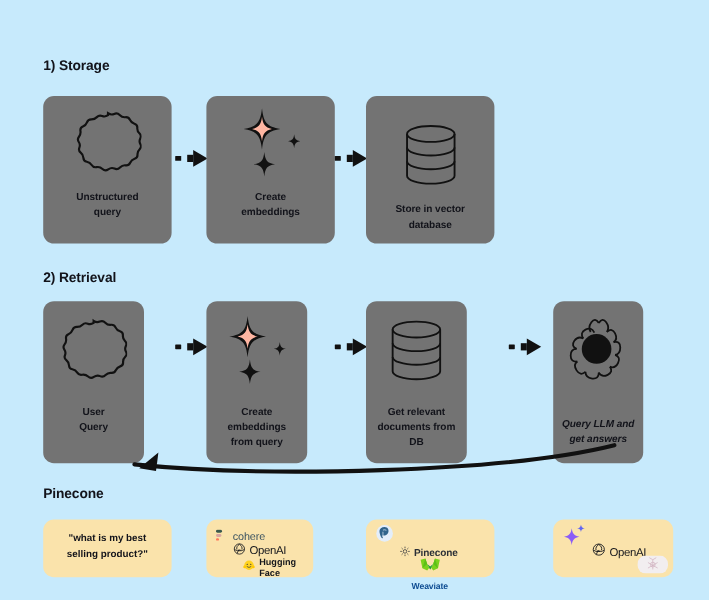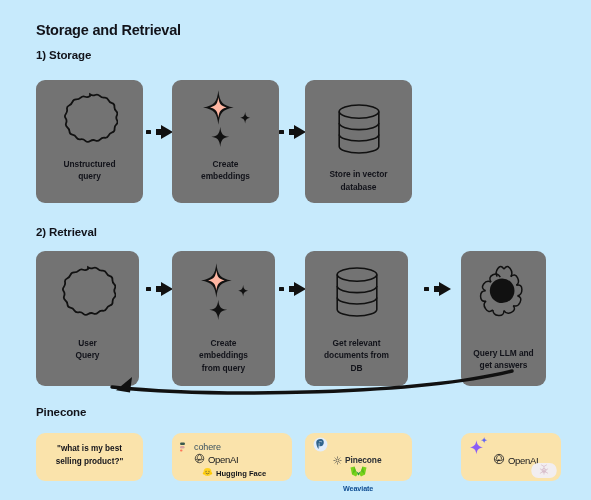--- a/index.html
+++ b/index.html
@@ -50,27 +50,27 @@
 
   
   .row1{top:80px;height:123px;width:107px;}
   .row1 .icon-wrap{height:62px;margin-top:8px;}
   .row1 .caption{margin-top:8px;}
   #box-unstructured{left:36px;}
   #box-create-emb{left:172px;}
   #box-store-vector{left:305px;justify-content:center;}
 
   
-  .row2{top:251px;height:135px;width:103px;}
+  .row2{top:251px;height:135px;width:84px;}
   .row2 .icon-wrap{height:62px;margin-top:10px;}
   .row2 .caption{margin-top:14px;}
   #box-user-query{left:36px;}
   #box-create-emb-q{left:172px;}
   #box-get-docs{left:305px;}
-  #box-query-llm{left:461px;width:85px;}
+  #box-query-llm{left:461px;width:75px;font-style:italic;}
   #box-query-llm .caption{margin-top:24px;}
 
   
   .arrow{
     position:absolute;
     display:flex;align-items:center;
     height:14px;
   }
   .arrow .dash{
     width:5px;height:3.4px;background:#111;margin-right:5px;border-radius:0.5px;
@@ -97,21 +97,21 @@
 
   
   .card{
     position:absolute;
     top:433px;
     height:48px;
     background:#fae3ab;
     border-radius:9px;
   }
   #card-query{left:36px;width:107px;}
-  #card-embeddings{left:172px;width:120px;}
+  #card-embeddings{left:172px;width:89px;}
   #card-vectordb{left:305px;width:107px;}
   #card-llm{left:461px;width:100px;}
 
   .quote{
     font-size:8.2px;font-weight:bold;line-height:1.55;
     text-align:center;color:#12131a;
     padding:10px 8px 0 8px;
   }
 
   .logo-row{display:flex;align-items:center;gap:3px;}
@@ -131,21 +131,20 @@
 
   #card-llm .l1{position:absolute;left:8px;top:4px;}
   #card-llm .l2{position:absolute;left:32px;top:18px;}
   #card-llm .l3{position:absolute;left:70px;top:30px;}
 </style>
 </head>
 <body>
 
 <div class="page">
 
-  <div class="title">Storage and Retrieval</div>
 
   <div class="section-label" id="lbl-storage">1) Storage</div>
   <div class="section-label" id="lbl-retrieval">2) Retrieval</div>
   <div class="section-label" id="lbl-example">Pinecone</div>
 
   <div class="box row1" id="box-unstructured">
     <div class="icon-wrap">
       <svg width="56" height="56" viewBox="0 0 100 100">
         <path fill="none" stroke="#111" stroke-width="3.2" d="M50 6
           q4.6 3.2 9.2 1.1 q4.6-2.1 8.2 1.6 q3.6 3.7 8.4 3.2 q4.8-0.5 6.8 3.9 q2 4.4 6.7 5.8 q4.7 1.4 4.3 6.2 q-0.4 4.8 3.1 8.1 q3.5 3.3 1.3 7.6 q-2.2 4.3 0.2 8.5 q2.4 4.2-1.1 7.5 q-3.5 3.3-3.2 8.1 q0.3 4.8-4.3 6.2 q-4.6 1.4-6.6 5.8 q-2 4.4-6.8 3.9 q-4.8-0.5-8.4 3.2 q-3.6 3.7-8.2 1.6 q-4.6-2.1-9.2 1.1 q-4.6 3.2-8.6-0.5 q-4-3.7-8.8-2.7 q-4.8 1-7.3-3.1 q-2.5-4.1-7.3-5 q-4.8-0.9-5-5.7 q-0.2-4.8-4-7.8 q-3.8-3-2-7.4 q1.8-4.4-0.9-8.4 q-2.7-4 0.3-7.8 q3-3.8 2.2-8.5 q-0.8-4.7 3.6-6.6 q4.4-1.9 6.1-6.4 q1.7-4.5 6.5-4.4 q4.8 0.1 8.2-3.3 q3.4-3.4 7.9-1.6 q4.5 1.8 8.7-1.2 z"></path>

